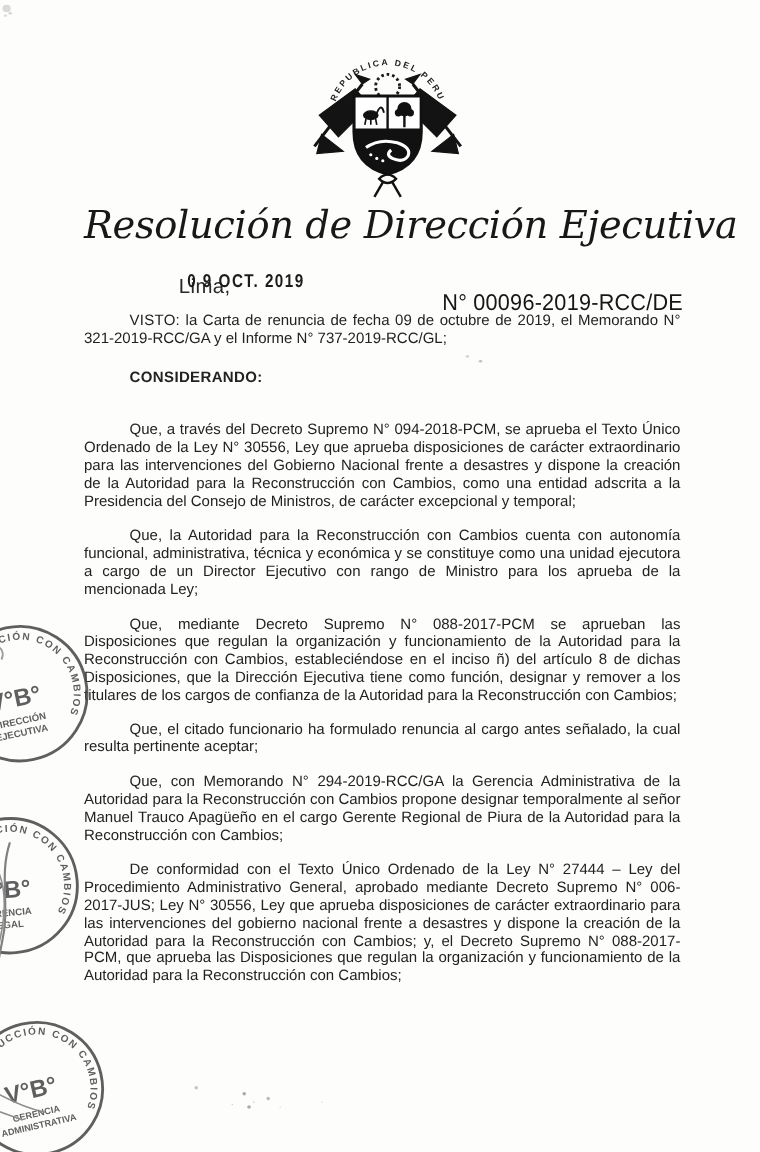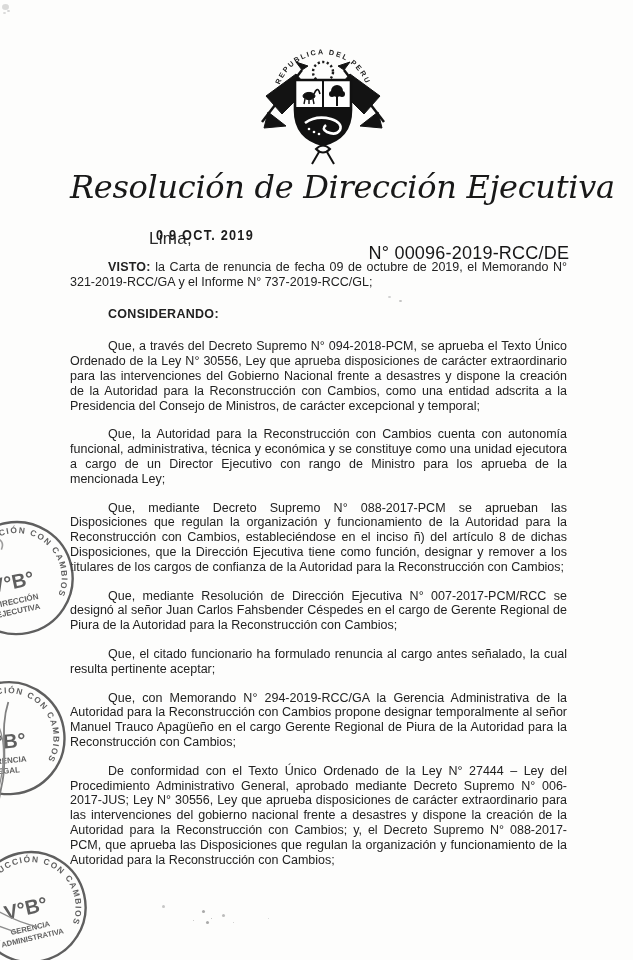--- a/index.html
+++ b/index.html
@@ -49,22 +49,22 @@
     position:absolute;left:70px;top:260px;width:497px;
   }
   .text-block p{
     margin:0 0 14px 0;
     font-size:12.5px;
     line-height:14.8px;
     text-align:justify;
     text-indent:38px;
     color:#222;
   }
-  .lbl{font-weight:bold;letter-spacing:0.2px;}
-  p.heading{font-weight:bold;letter-spacing:0.3px;margin-bottom:18px;}
+  .lbl{font-weight:normal;letter-spacing:0.2px;}
+  p.heading{font-weight:bold;letter-spacing:0.3px;margin-bottom:30px;}
   p.visto{margin-bottom:17px;}
 
   
   .stamp{position:absolute;opacity:0.88;}
   .stamp svg text{font-family:"Liberation Sans",sans-serif;}
   .st1{left:-58px;top:503px;transform:rotate(-12deg);}
   .st2{left:-64px;top:660px;transform:rotate(-5deg);}
   .st3{left:-44px;top:832px;transform:rotate(-13deg);}
 
   
@@ -155,21 +155,20 @@
   <div class="res-number">N° 00096-2019-RCC/DE</div>
 
   <div class="text-block">
     <p class="visto"><span class="lbl">VISTO:</span> <span>la Carta de renuncia de fecha 09 de octubre de 2019, el Memorando N° 321-2019-RCC/GA y el Informe N° 737-2019-RCC/GL;</span></p>
 
     <p class="heading">CONSIDERANDO:</p>
 
     <p>Que, a través del Decreto Supremo N° 094-2018-PCM, se aprueba el Texto Único Ordenado de la Ley N° 30556, Ley que aprueba disposiciones de carácter extraordinario para las intervenciones del Gobierno Nacional frente a desastres y dispone la creación de la Autoridad para la Reconstrucción con Cambios, como una entidad adscrita a la Presidencia del Consejo de Ministros, de carácter excepcional y temporal;</p>
     <p>Que, la Autoridad para la Reconstrucción con Cambios cuenta con autonomía funcional, administrativa, técnica y económica y se constituye como una unidad ejecutora a cargo de un Director Ejecutivo con rango de Ministro para los aprueba de la mencionada Ley;</p>
     <p>Que, mediante Decreto Supremo N° 088-2017-PCM se aprueban las Disposiciones que regulan la organización y funcionamiento de la Autoridad para la Reconstrucción con Cambios, estableciéndose en el inciso ñ) del artículo 8 de dichas Disposiciones, que la Dirección Ejecutiva tiene como función, designar y remover a los titulares de los cargos de confianza de la Autoridad para la Reconstrucción con Cambios;</p>
-    <p>Que, mediante Resolución de Dirección Ejecutiva N° 007-2017-PCM/RCC se designó al señor Juan Carlos Fahsbender Céspedes en el cargo de Gerente Regional de Piura de la Autoridad para la Reconstrucción con Cambios;</p>
     <p>Que, el citado funcionario ha formulado renuncia al cargo antes señalado, la cual resulta pertinente aceptar;</p>
     <p>Que, con Memorando N° 294-2019-RCC/GA la Gerencia Administrativa de la Autoridad para la Reconstrucción con Cambios propone designar temporalmente al señor Manuel Trauco Apagüeño en el cargo Gerente Regional de Piura de la Autoridad para la Reconstrucción con Cambios;</p>
     <p>De conformidad con el Texto Único Ordenado de la Ley N° 27444 – Ley del Procedimiento Administrativo General, aprobado mediante Decreto Supremo N° 006-2017-JUS; Ley N° 30556, Ley que aprueba disposiciones de carácter extraordinario para las intervenciones del gobierno nacional frente a desastres y dispone la creación de la Autoridad para la Reconstrucción con Cambios; y, el Decreto Supremo N° 088-2017-PCM, que aprueba las Disposiciones que regulan la organización y funcionamiento de la Autoridad para la Reconstrucción con Cambios;</p>
   </div>
 
   <div class="stamp st1">
     <svg width="150" height="150" viewBox="0 0 150 150">
       <defs>
           <path id="ring1" d="M 40.5,103.9 A 45,45 0 1 1 109.5,103.9" fill="none"></path>
         </defs>

